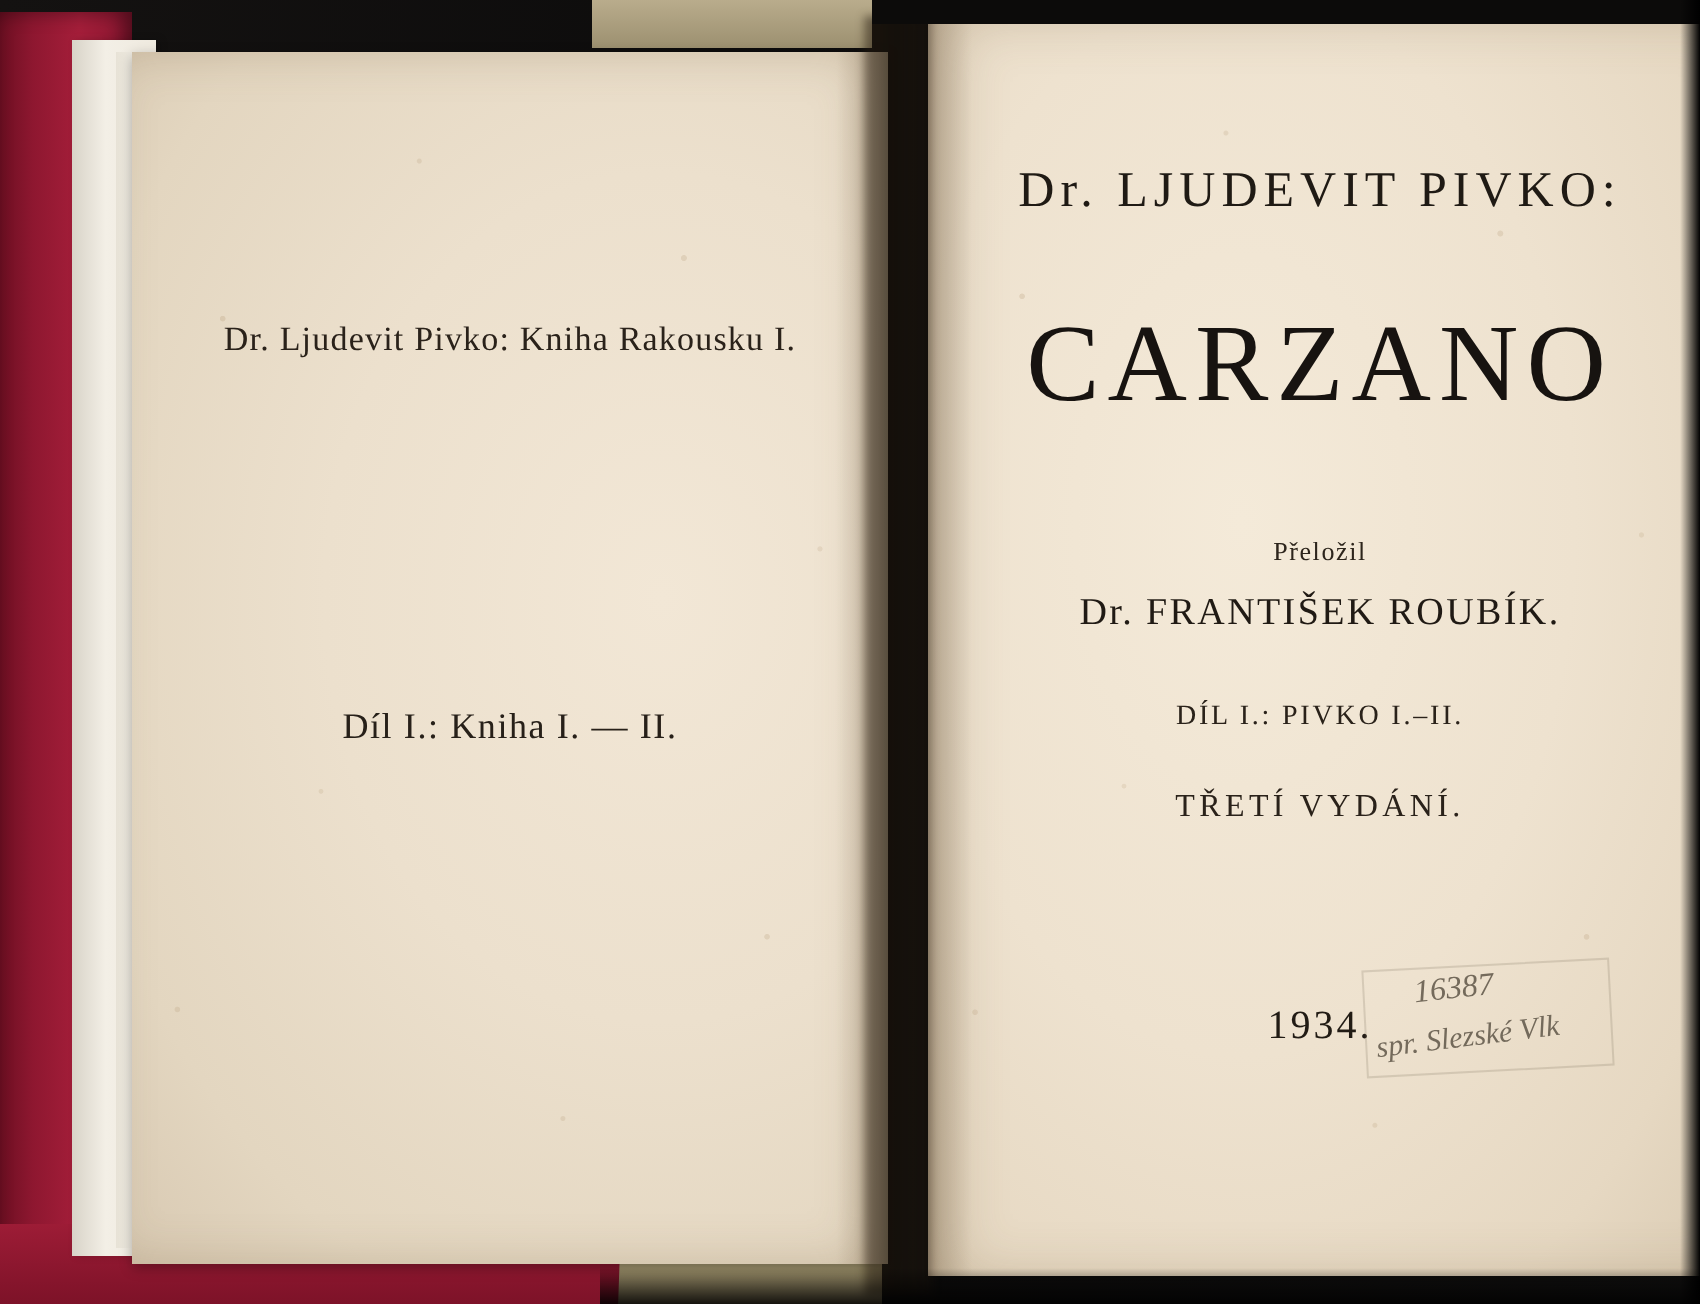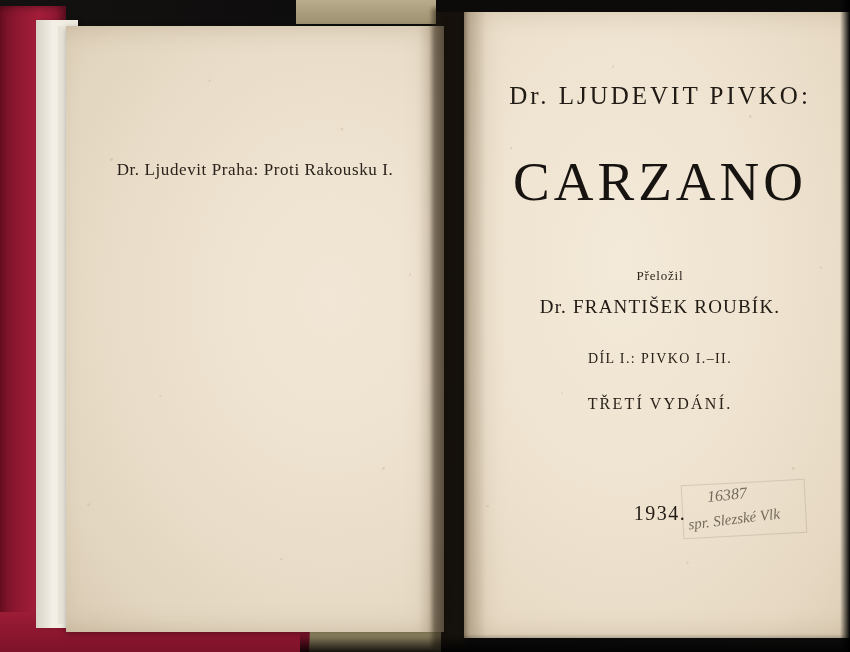--- a/index.html
+++ b/index.html
@@ -296,21 +296,22 @@
 
   <div class="cover-left"></div>
   <div class="cover-bottom2"></div>
   <div class="cover-bottom"></div>
 
   <div class="leaf leaf1"></div>
   <div class="leaf leaf2"></div>
 
   <div class="page-left">
     <div class="speckles"></div>
-    <div class="txt l-subtitle">Dr. Ljudevit Praha: Proti Rakousku I.</div>
+    <div class="txt l-subtitle">Dr. Ljudevit Pivko: Kniha Rakousku I.</div>
+    <div class="txt l-part">Díl I.: Kniha I. — II.</div>
   </div>
 
   <div class="page-right">
     <div class="speckles"></div>
     <div class="txt r-author">Dr. LJUDEVIT PIVKO:</div>
     <div class="txt r-title">CARZANO</div>
     <div class="txt r-translator">Dr. FRANTIŠEK ROUBÍK.</div>
     <div class="txt r-translated-label">Přeložil</div>
     <div class="txt r-part">DÍL I.: PIVKO I.–II.</div>
     <div class="txt r-edition">TŘETÍ VYDÁNÍ.</div>

